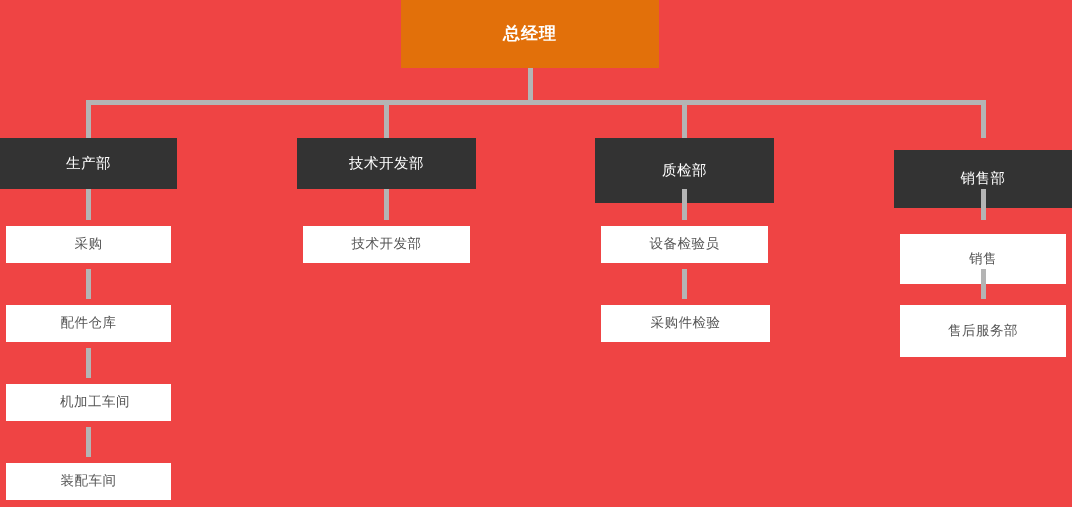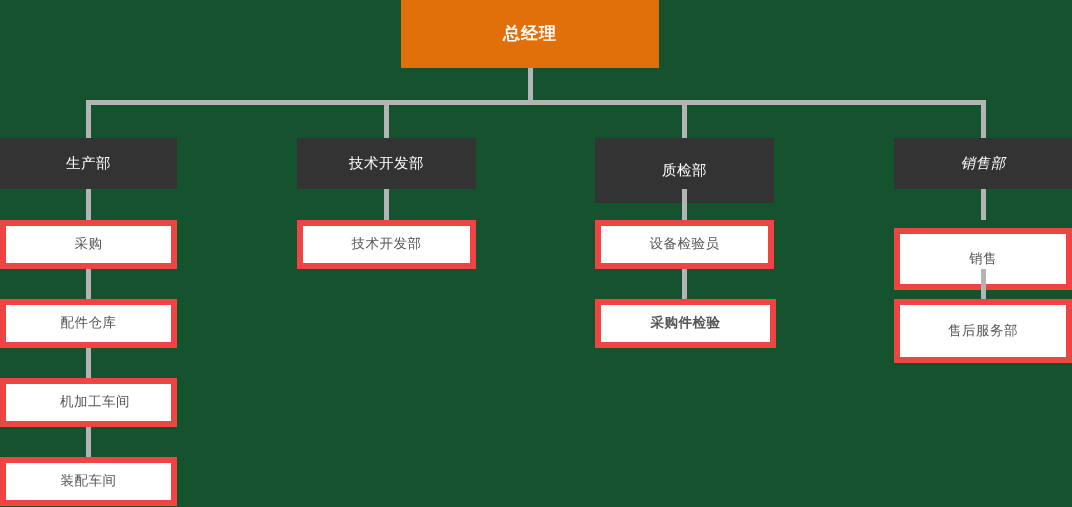--- a/index.html
+++ b/index.html
@@ -9,21 +9,21 @@
     background: #ffffff;
   }
   body {
     font-family: "Liberation Sans", "DejaVu Sans", sans-serif;
     -webkit-font-smoothing: antialiased;
   }
   #chart-canvas {
     position: relative;
     width: 1072px;
     height: 507px;
-    background: #14532d;
+    background: #ef4444;
     overflow: hidden;
   }
 
   
   .conn {
     position: absolute;
     background: #b4b4b4;
   }
   .conn-v { width: 5px; }
   .conn-h { height: 5px; }
@@ -84,22 +84,22 @@
       <div class="node node-sub" style="left: 0px; top: 457px; width: 177px; height: 49px;">装配车间</div>
       <div class="conn conn-v" style="left: 384px; top: 100px; height: 38px;"></div>
       <div class="node node-dept" style="left: 297px; top: 138px; width: 179px; height: 51px; text-align: center;">技术开发部</div>
       <div class="conn conn-v" style="left: 384px; top: 189px; height: 31px;"></div>
       <div class="node node-sub" style="left: 297px; top: 220px; width: 179px; height: 49px;">技术开发部</div>
       <div class="conn conn-v" style="left: 682px; top: 100px; height: 38px;"></div>
       <div class="node node-dept" style="left: 595px; top: 138px; width: 179px; height: 65px;">质检部</div>
       <div class="conn conn-v" style="left: 682px; top: 189px; height: 31px;"></div>
       <div class="node node-sub" style="left: 595px; top: 220px; width: 179px; height: 49px;">设备检验员</div>
       <div class="conn conn-v" style="left: 682px; top: 269px; height: 30px;"></div>
-      <div class="node node-sub" style="left: 595px; top: 299px; width: 181px; height: 49px; font-weight: bold;">采购件检验</div>
+      <div class="node node-sub" style="left: 595px; top: 299px; width: 181px; height: 49px;">采购件检验</div>
       <div class="conn conn-v" style="left: 981px; top: 100px; height: 38px;"></div>
-      <div class="node node-dept" style="left: 894px; top: 138px; width: 178px; height: 51px; font-style: italic;">销售部</div>
+      <div class="node node-dept" style="left: 894px; top: 150px; width: 178px; height: 58px;">销售部</div>
       <div class="conn conn-v" style="left: 981px; top: 189px; height: 31px;"></div>
       <div class="node node-sub" style="left: 894px; top: 228px; width: 178px; height: 62px;">销售</div>
       <div class="conn conn-v" style="left: 981px; top: 269px; height: 30px;"></div>
       <div class="node node-sub" style="left: 894px; top: 299px; width: 178px; height: 64px;">售后服务部</div>
     </div>
 
 </div>
 
 </body></html>

